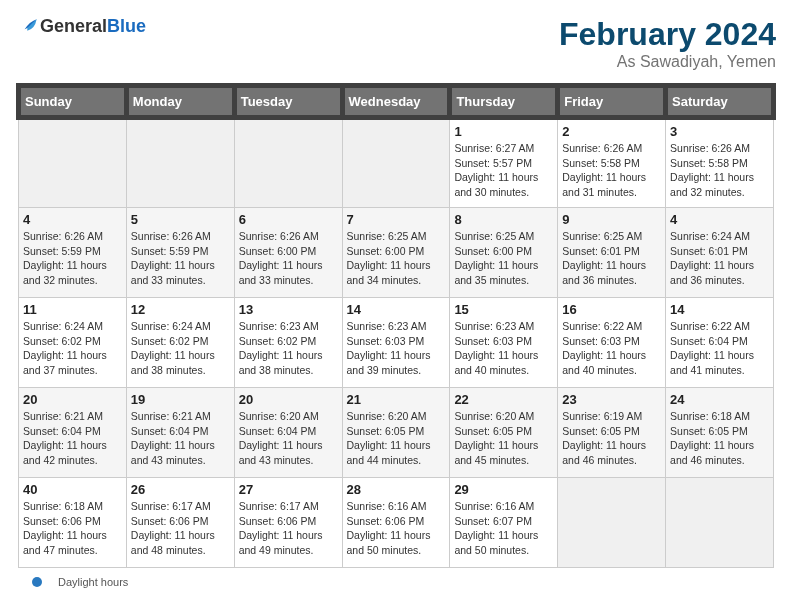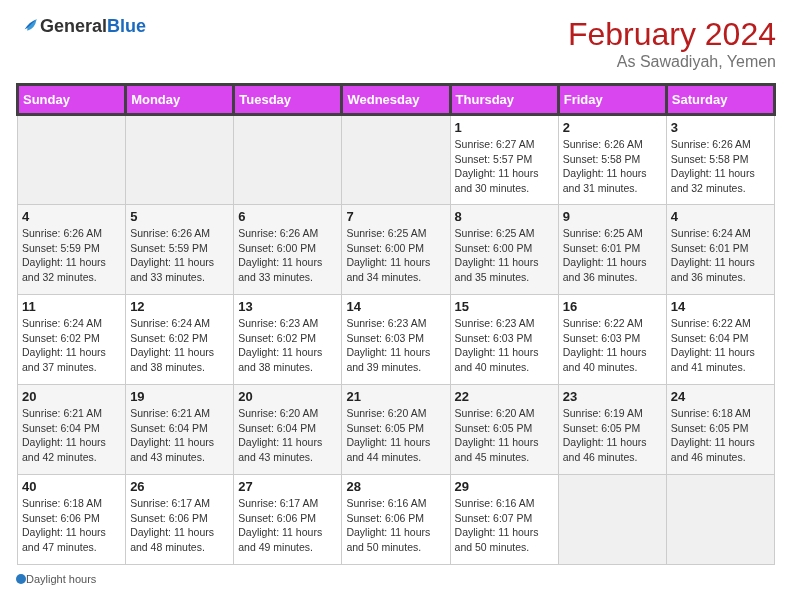--- a/index.html
+++ b/index.html
@@ -34,40 +34,40 @@
     .logo-icon {
       width: 20px;
       height: 20px;
       margin-left: 2px;
     }
     .title-block {
       text-align: right;
     }
     .month-year {
       font-size: 32px;
-      font-weight: normal;
-      color: #b91c1c;
+      font-weight: bold;
+      color: #0c4a6e;
     }
     .location {
       font-size: 16px;
       color: #737373;
     }
     table {
       width: 100%;
       border-collapse: collapse;
       font-size: 11px;
     }
     thead th {
-      background-color: #d946ef;
+      background-color: #737373;
       color: #fff;
       padding: 6px 4px;
       text-align: left;
       font-size: 13px;
       font-weight: bold;
-      border: 3px solid #404040;
+      border: 5px solid #404040;
     }
     tbody td {
       border: 1px solid #ccc;
       vertical-align: top;
       padding: 4px;
       min-height: 80px;
       height: 90px;
       background: #fff;
       width: calc(100% / 7);
     }
@@ -95,21 +95,22 @@
     .footer {
       margin-top: 8px;
       font-size: 11px;
       color: #555;
       display: flex;
       gap: 16px;
     }
     .footer-item {
       display: flex;
       align-items: center;
-      gap: 0;
+      gap: 16px;
+      margin-left: 16px;
     }
     .footer-dot {
       width: 10px;
       height: 10px;
       border-radius: 50%;
       background: #2979c0;
     }
   </style>
 </head>
 <body>

